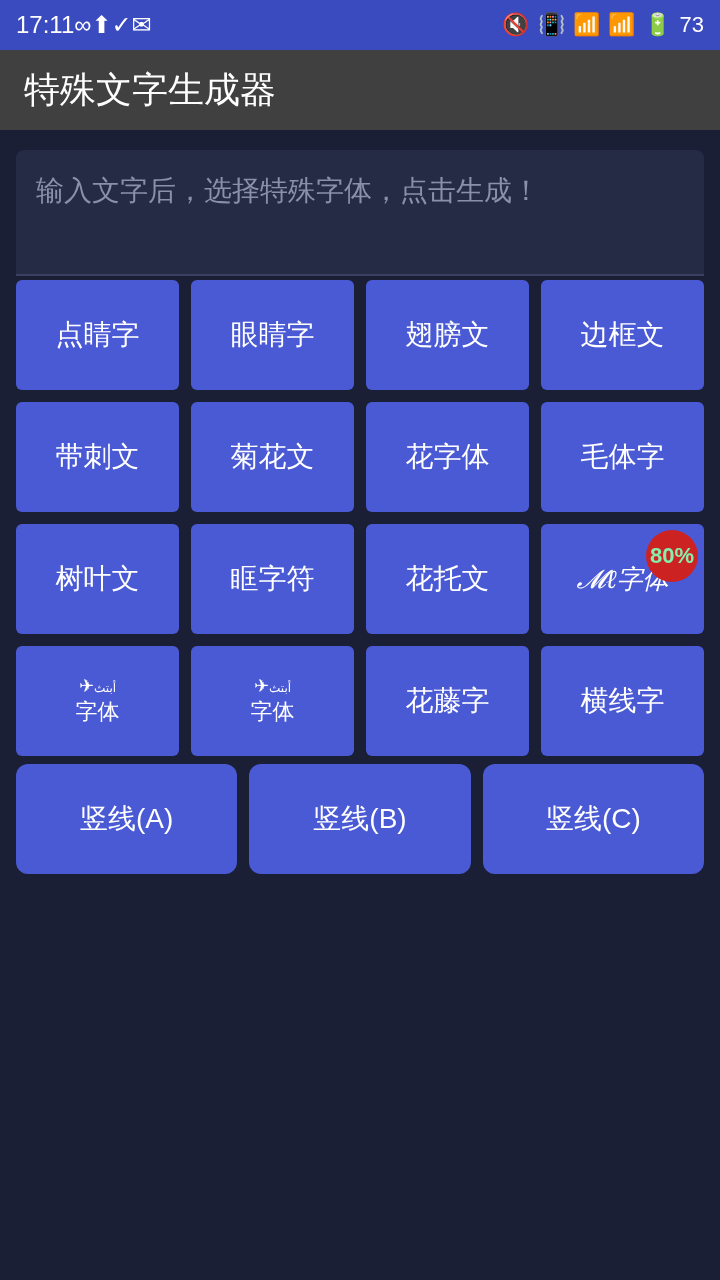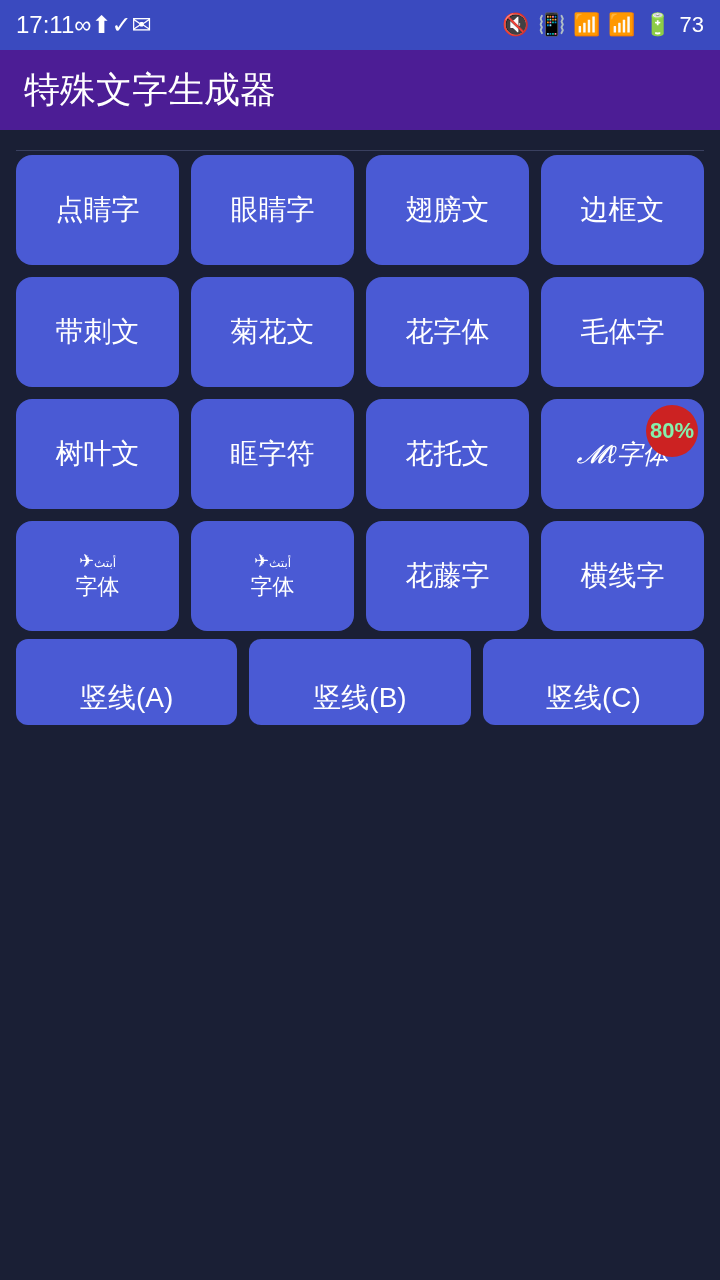--- a/index.html
+++ b/index.html
@@ -32,21 +32,21 @@
     .status-right {
       display: flex;
       align-items: center;
       gap: 8px;
       font-size: 22px;
     }
     .battery-text { font-size: 22px; }
 
     
     .app-bar {
-      background-color: #4c1d95;
+      background-color: #404040;
       height: 80px;
       display: flex;
       align-items: center;
       padding: 0 24px;
     }
     .app-title {
       font-size: 36px;
       font-weight: 500;
       color: #fff;
     }
@@ -102,21 +102,21 @@
     
     .buttons-grid {
       display: grid;
       grid-template-columns: repeat(4, 1fr);
       gap: 12px;
       padding: 4px 0;
     }
     .font-btn {
       background-color: #4a5ad4;
       border: none;
-      border-radius: 16px;
+      border-radius: 6px;
       color: #fff;
       font-size: 28px;
       font-family: inherit;
       height: 110px;
       cursor: pointer;
       display: flex;
       align-items: center;
       justify-content: center;
       text-align: center;
       padding: 8px;
@@ -132,24 +132,24 @@
       padding: 4px 0;
       margin-top: 0;
     }
     .font-btn-wide {
       background-color: #4a5ad4;
       border: none;
       border-radius: 12px;
       color: #fff;
       font-size: 28px;
       font-family: inherit;
-      height: 86px;
+      height: 110px;
       cursor: pointer;
       display: flex;
-      align-items: flex-end;
+      align-items: center;
       justify-content: center;
       text-align: center;
       padding: 8px;
       transition: background 0.15s;
     }
 
     
     .badge {
       position: absolute;
       top: 6px;
@@ -186,20 +186,23 @@
     <span class="battery-text">73</span>
   </div>
 </div>
 
 <div class="app-bar">
   <span class="app-title">特殊文字生成器</span>
 </div>
 
 <div class="main-content">
 
+  <div class="input-area">
+    <textarea class="input-field" rows="2" placeholder="输入文字后，选择特殊字体，点击生成！" style=""></textarea>
+  </div>
 
   <div class="divider"></div>
 
 
   <div class="buttons-grid">
 
     <button class="font-btn">
       <span>点睛字</span>
     </button>
     <button class="font-btn">

